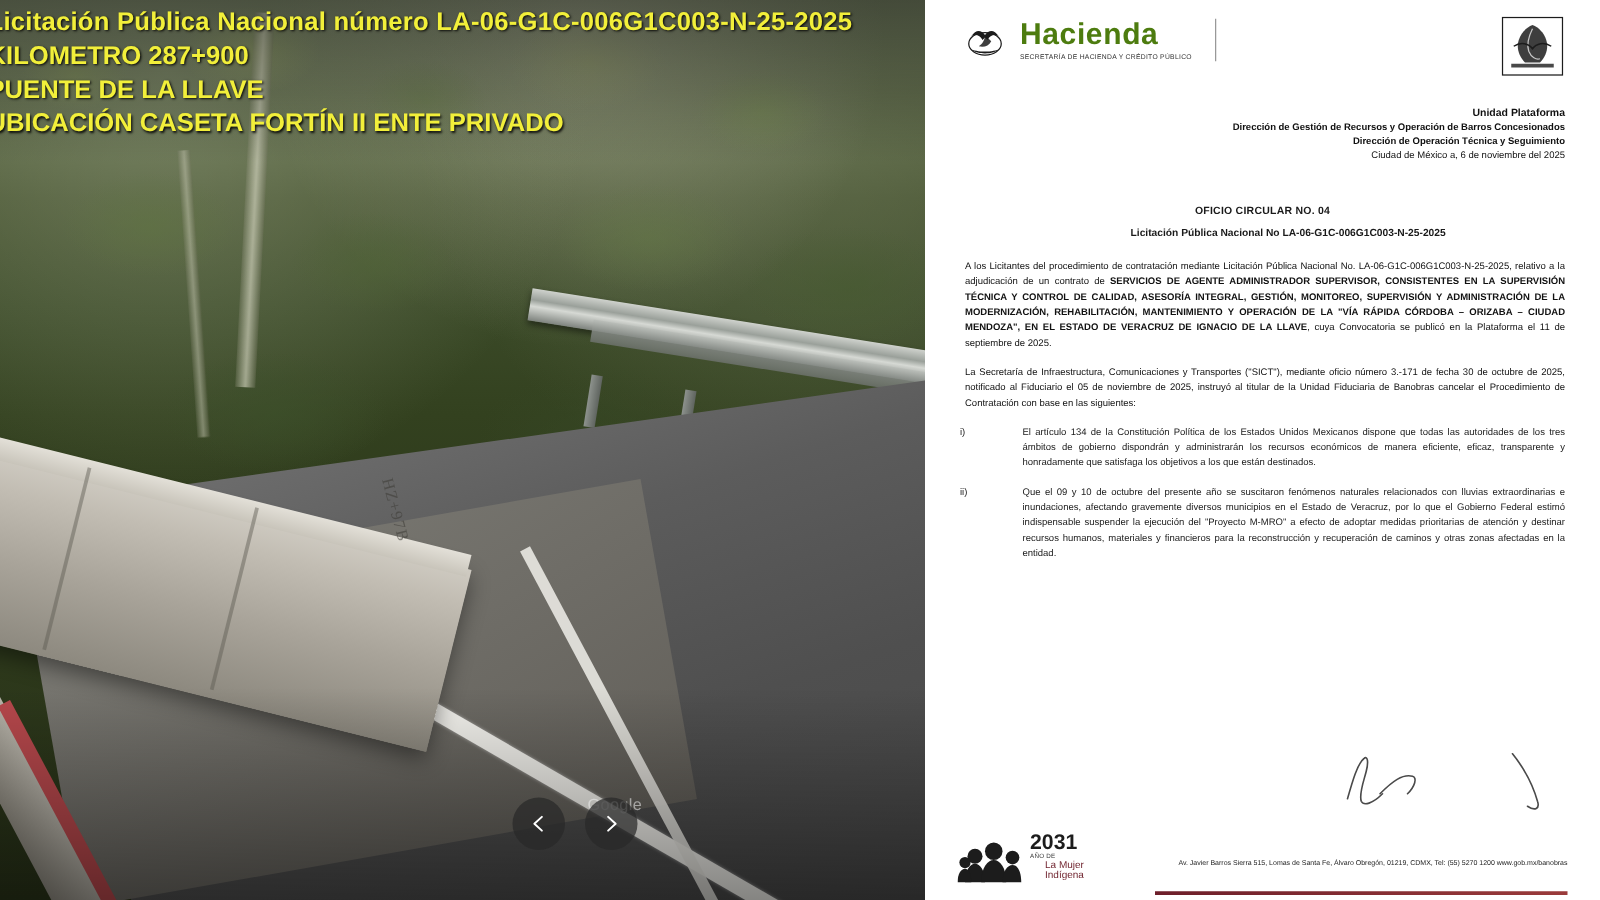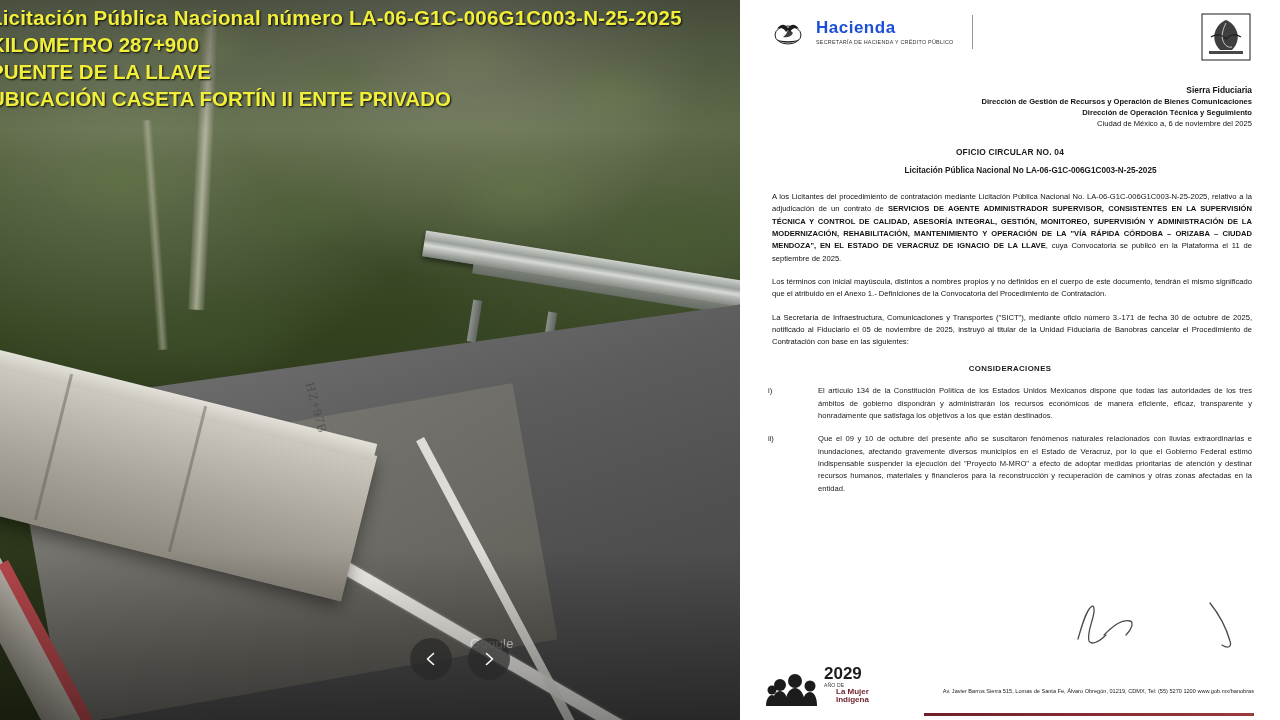--- a/index.html
+++ b/index.html
@@ -256,24 +256,24 @@
     justify-content: space-between;
     padding: 12px 28px 0 28px;
     height: 70px;
   }
   .hac-block { display: flex; align-items: center; gap: 8px; }
   .eagle {
     width: 40px; height: 40px;
     display: flex; align-items: center; justify-content: center;
   }
   .hac-text .hac-name {
-    font-size: 17px;
+    font-size: 24px;
     font-weight: bold;
     letter-spacing: 0.5px;
-    color: #1d4ed8;
+    color: #4d7c0f;
     line-height: 1;
   }
   .hac-text .hac-sub {
     font-size: 5.4px;
     letter-spacing: 0.25px;
     color: #333;
     margin-top: 3px;
   }
   .divider-v {
     width: 1px; height: 34px; background: #999; margin: 0 10px;
@@ -305,21 +305,21 @@
     line-height: 1.45;
     color: #111;
   }
   .unit-block .u1 { font-weight: bold; font-size: 8.4px; }
   .unit-block .u2 { font-weight: bold; }
   .unit-block .u3 { font-weight: bold; }
   .unit-block .u4 { font-weight: normal; }
 
   .oficio {
     text-align: center;
-    margin-top: 18px;
+    margin-top: 34px;
     font-size: 8.4px;
     font-weight: bold;
     letter-spacing: 0.2px;
   }
   .lic-line {
     text-align: center;
     margin-top: 9px;
     font-size: 8.2px;
     font-weight: bold;
     padding-left: 41px;
@@ -372,21 +372,21 @@
     align-items: flex-end;
     gap: 10px;
   }
   .footer-logo { display: flex; align-items: center; gap: 6px; }
   .footer-year {
     font-size: 17px; font-weight: bold; color: #1c1c1c; line-height: 0.95;
   }
   .footer-year-sub {
     font-size: 5px; color: #333; letter-spacing: 0.2px;
   }
-  .footer-mujer { font-size: 8px; font-weight: bold; color: #6d1f2a; line-height: 1.05; padding-left: 12px; }
+  .footer-mujer { font-size: 8px; font-weight: normal; color: #6d1f2a; line-height: 1.05; padding-left: 12px; }
   .footer-addr {
     flex: 1;
     text-align: right;
     font-size: 5.6px;
     color: #222;
     padding-bottom: 12px;
   }
   .footer-bar {
     position: absolute;
     right: 26px; bottom: 4px;
@@ -473,36 +473,34 @@
             <rect x="1" y="1" width="48" height="46" fill="none" stroke="#1c1c1c" stroke-width="1"></rect>
             <path d="M25 7 C20 9 16 13 14 19 C12 25 14 32 19 37 L31 37 C36 32 38 25 36 19 C34 13 30 9 25 7 Z" fill="#1c1c1c" opacity="0.85"></path>
             <path d="M25 10 C22 16 20 22 22 28 C24 33 28 35 31 34" fill="none" stroke="#ffffff" stroke-width="1" opacity="0.7"></path>
             <path d="M10 24 C16 20 22 22 25 26 C28 22 34 20 40 24" fill="none" stroke="#1c1c1c" stroke-width="1.2"></path>
             <rect x="8" y="38" width="34" height="3" fill="#1c1c1c" opacity="0.8"></rect>
           </svg>
         </div>
       </div>
 
       <div class="unit-block">
-        <div class="u1">Sierra Fiduciaria</div>
-        <div class="u2">Dirección de Gestión de Recursos y Operación de Bienes Comunicaciones</div>
+        <div class="u1">Unidad Plataforma</div>
+        <div class="u2">Dirección de Gestión de Recursos y Operación de Barros Concesionados</div>
         <div class="u3">Dirección de Operación Técnica y Seguimiento</div>
         <div class="u4">Ciudad de México a, 6 de noviembre del 2025</div>
       </div>
 
       <div class="oficio">OFICIO CIRCULAR NO. 04</div>
       <div class="lic-line">Licitación Pública Nacional No LA-06-G1C-006G1C003-N-25-2025</div>
 
       <div class="body-txt" id="body-paragraphs">
           <p><span>A los Licitantes del procedimiento de contratación mediante Licitación Pública Nacional No. LA-06-G1C-006G1C003-N-25-2025, relativo a la adjudicación de un contrato de </span><b>SERVICIOS DE AGENTE ADMINISTRADOR SUPERVISOR, CONSISTENTES EN LA SUPERVISIÓN TÉCNICA Y CONTROL DE CALIDAD, ASESORÍA INTEGRAL, GESTIÓN, MONITOREO, SUPERVISIÓN Y ADMINISTRACIÓN DE LA MODERNIZACIÓN, REHABILITACIÓN, MANTENIMIENTO Y OPERACIÓN DE LA "VÍA RÁPIDA CÓRDOBA – ORIZABA – CIUDAD MENDOZA", EN EL ESTADO DE VERACRUZ DE IGNACIO DE LA LLAVE</b><span>, cuya Convocatoria se publicó en la Plataforma el 11 de septiembre de 2025.</span></p>
-          <p><span>Los términos con inicial mayúscula, distintos a nombres propios y no definidos en el cuerpo de este documento, tendrán el mismo significado que el atribuido en el Anexo 1.- Definiciones de la Convocatoria del Procedimiento de Contratación.</span></p>
           <p><span>La Secretaría de Infraestructura, Comunicaciones y Transportes ("SICT"), mediante oficio número 3.-171 de fecha 30 de octubre de 2025, notificado al Fiduciario el 05 de noviembre de 2025, instruyó al titular de la Unidad Fiduciaria de Banobras cancelar el Procedimiento de Contratación con base en las siguientes:</span></p>
         </div>
 
-      <div class="consid">CONSIDERACIONES</div>
 
       <div id="items-container">
           <div class="item-row">
             <div class="item-num">i)</div>
             <div class="item-txt">El artículo 134 de la Constitución Política de los Estados Unidos Mexicanos dispone que todas las autoridades de los tres ámbitos de gobierno dispondrán y administrarán los recursos económicos de manera eficiente, eficaz, transparente y honradamente que satisfaga los objetivos a los que están destinados.</div>
           </div>
           <div class="item-row">
             <div class="item-num">ii)</div>
             <div class="item-txt">Que el 09 y 10 de octubre del presente año se suscitaron fenómenos naturales relacionados con lluvias extraordinarias e inundaciones, afectando gravemente diversos municipios en el Estado de Veracruz, por lo que el Gobierno Federal estimó indispensable suspender la ejecución del "Proyecto M-MRO" a efecto de adoptar medidas prioritarias de atención y destinar recursos humanos, materiales y financieros para la reconstrucción y recuperación de caminos y otras zonas afectadas en la entidad.</div>
           </div>
@@ -522,21 +520,21 @@
               <circle cx="14" cy="21" r="6"></circle>
               <path d="M19 42 C19 30 24 24 29 24 C34 24 39 30 39 42 Z"></path>
               <circle cx="29" cy="17" r="7"></circle>
               <path d="M36 42 C36 33 40 28 44 28 C48 28 51 33 51 42 Z"></path>
               <circle cx="44" cy="22" r="5.5"></circle>
               <path d="M0 42 C0 35 3 31 6 31 C9 31 11 35 11 42 Z"></path>
               <circle cx="6" cy="26" r="4.5"></circle>
             </g>
           </svg>
           <div>
-            <div class="footer-year">2029</div>
+            <div class="footer-year">2031</div>
             <div class="footer-year-sub">AÑO DE</div>
             <div class="footer-mujer">La Mujer</div>
             <div class="footer-mujer">Indígena</div>
           </div>
         </div>
         <div class="footer-addr">Av. Javier Barros Sierra 515, Lomas de Santa Fe, Álvaro Obregón, 01219, CDMX, Tel: (55) 5270 1200 www.gob.mx/banobras</div>
       </div>
       <div class="footer-bar"></div>
 
     </div>

